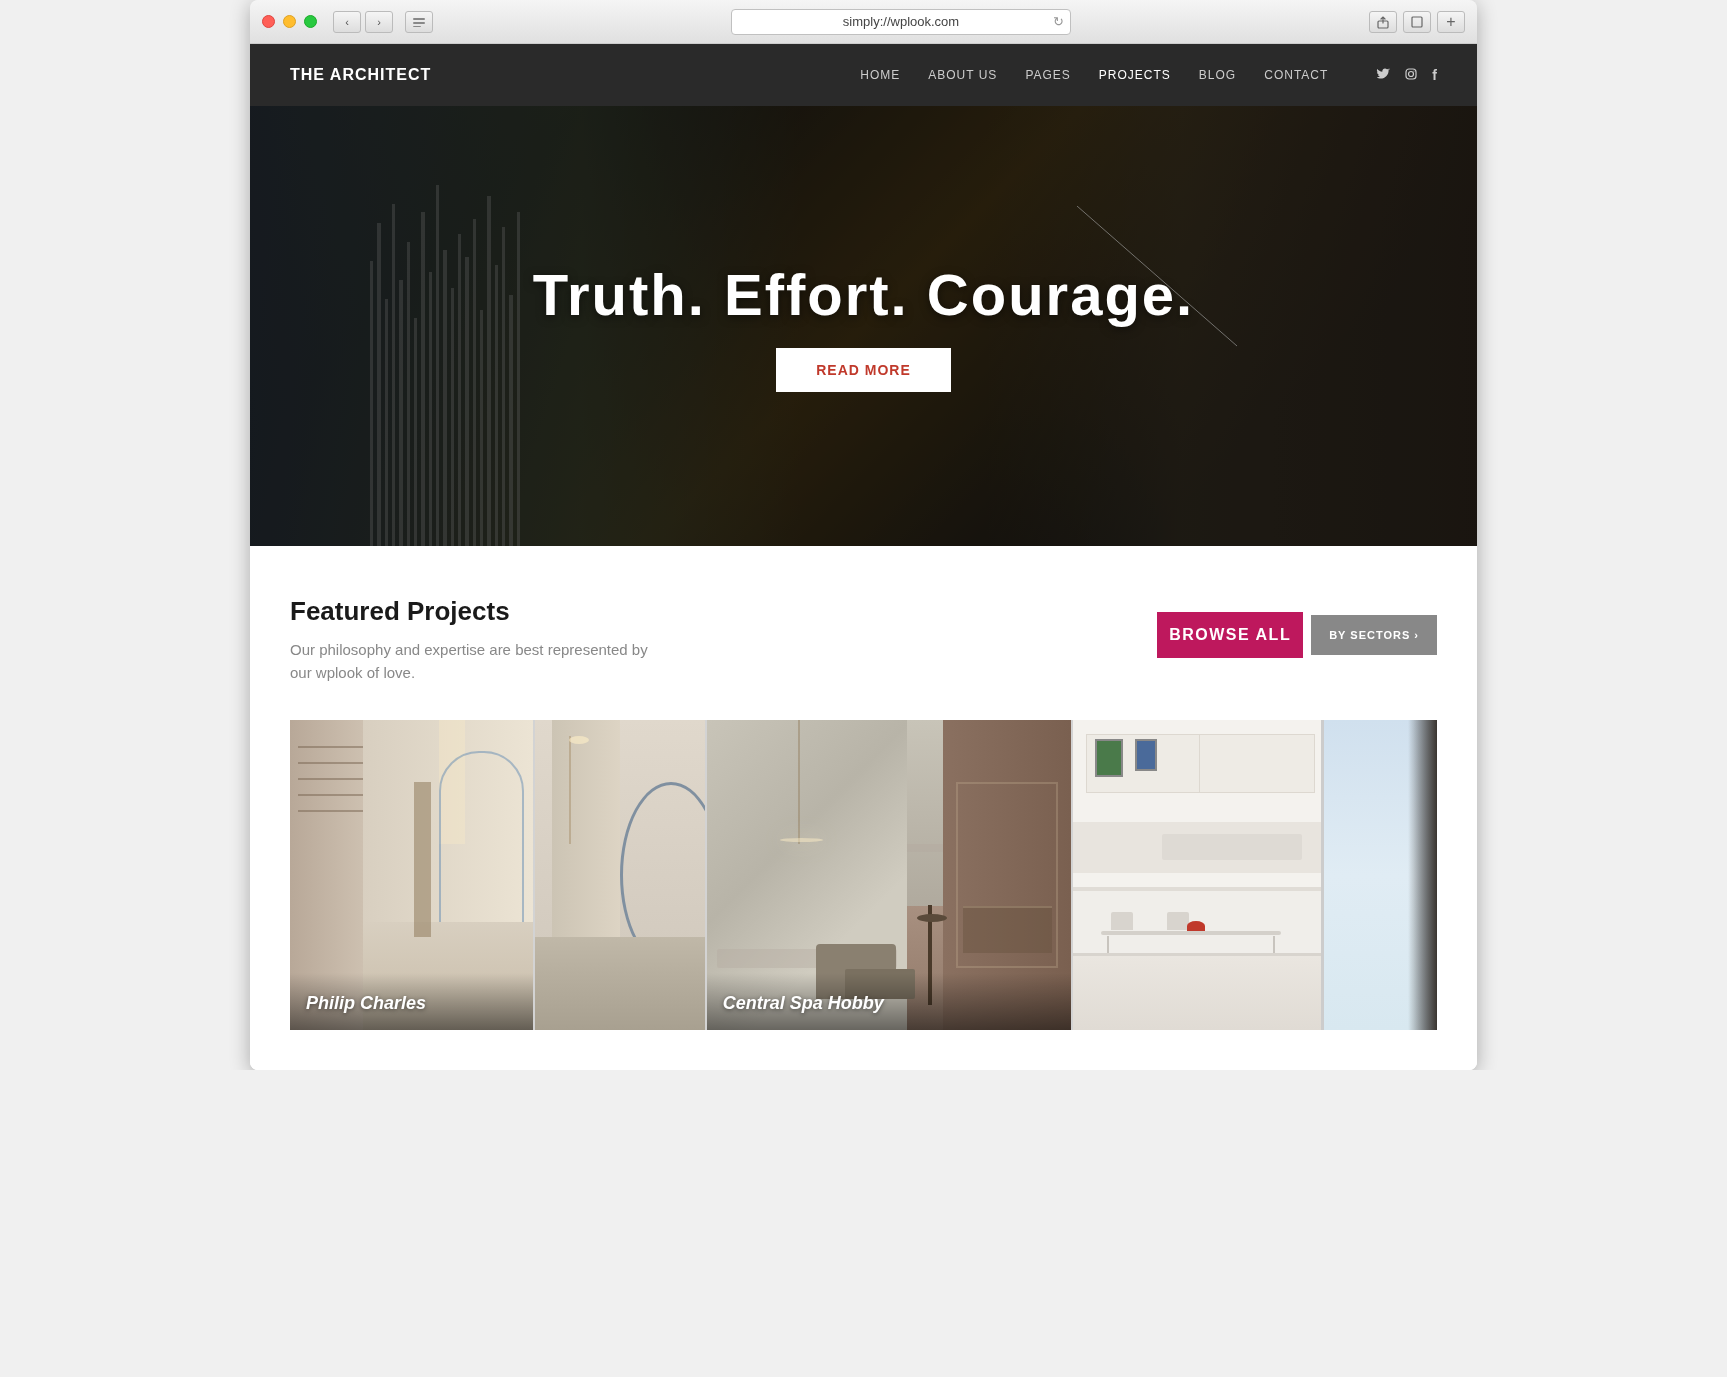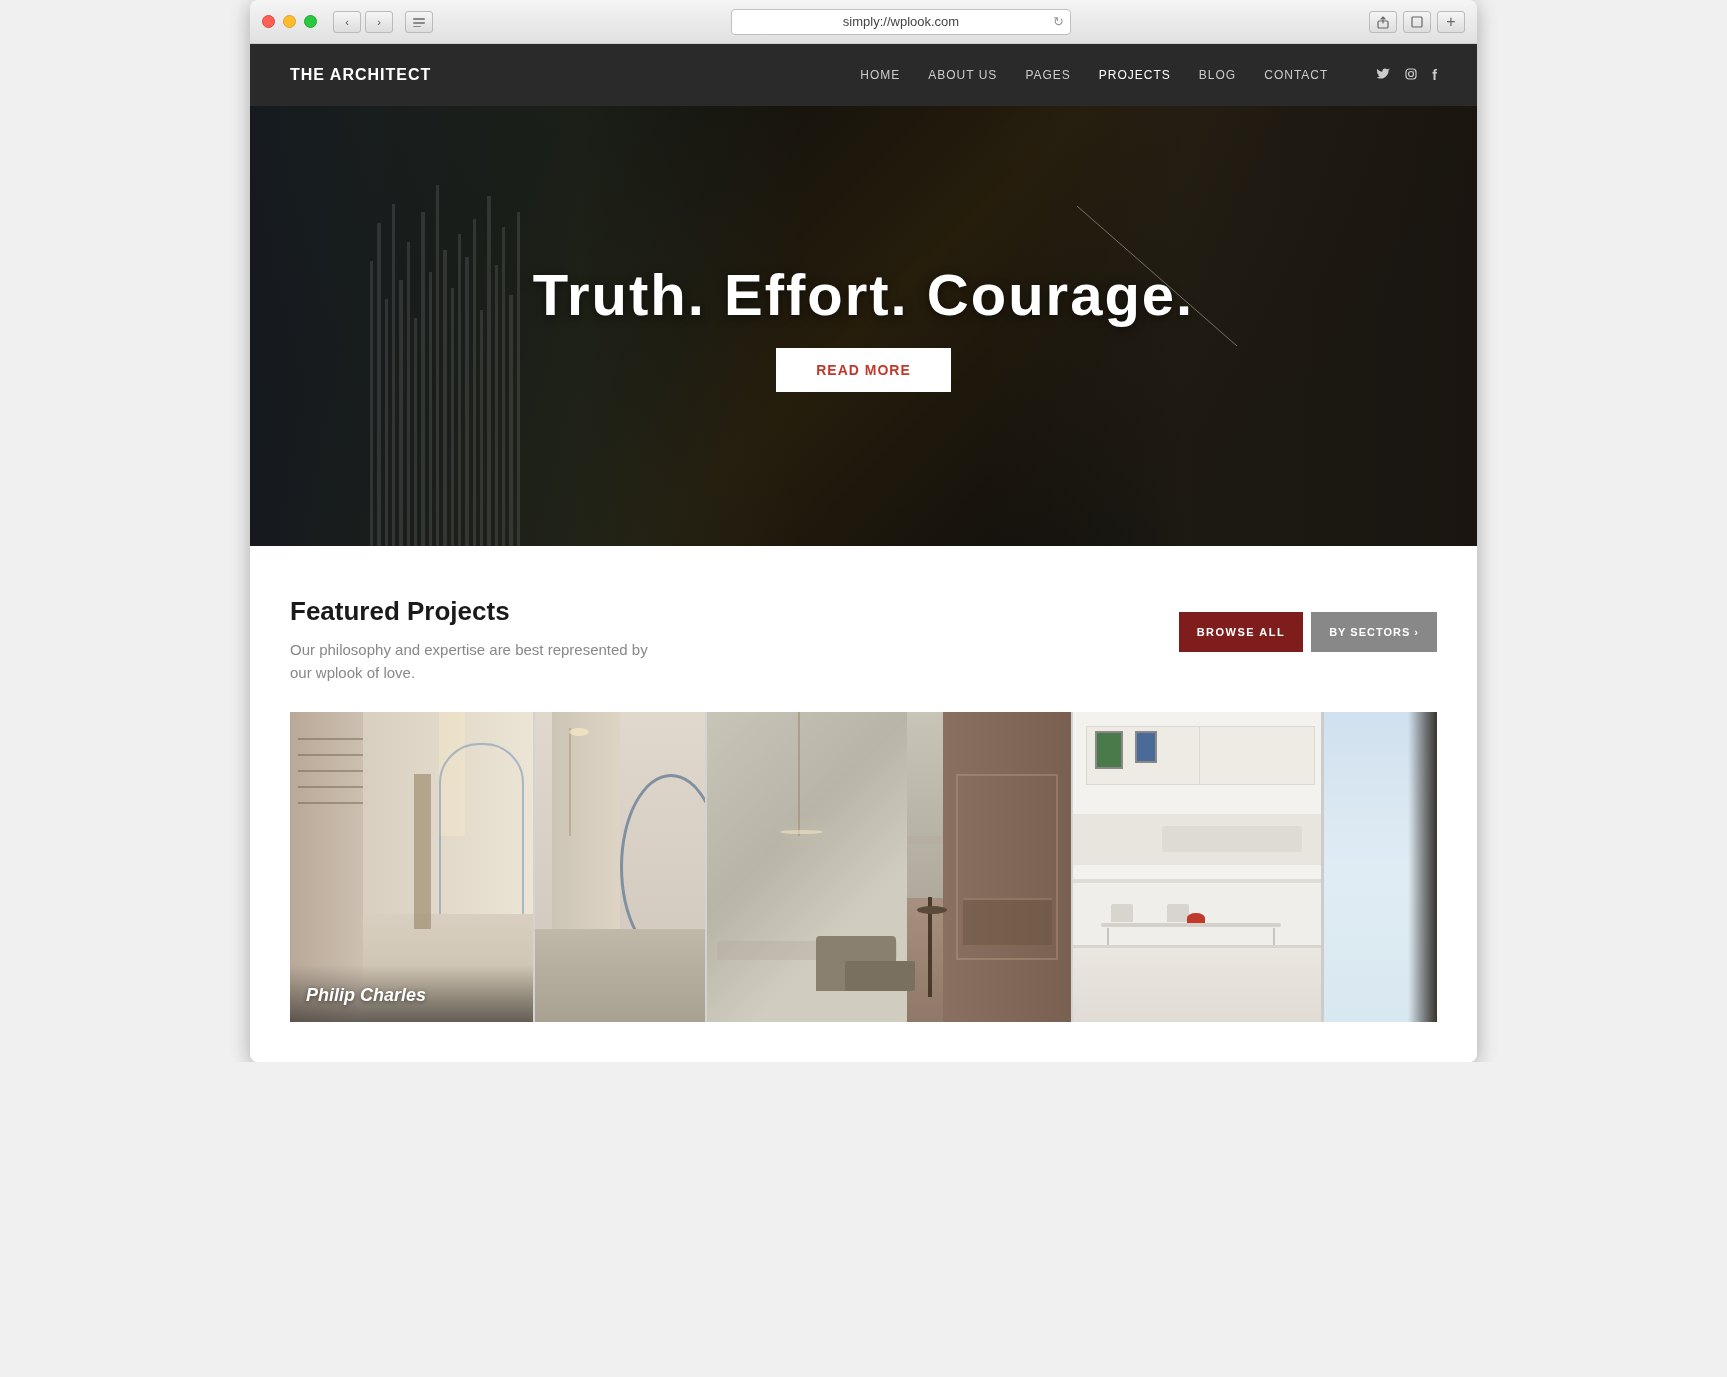--- a/index.html
+++ b/index.html
@@ -260,21 +260,21 @@
 
     
     .featured-section {
       background: white;
       padding: 50px 40px 40px;
     }
     .featured-header {
       display: flex;
       align-items: flex-start;
       justify-content: space-between;
-      margin-bottom: 28px;
+      margin-bottom: 36px;
     }
     .featured-text {
       max-width: 380px;
     }
     .featured-title {
       font-size: 26px;
       font-weight: 700;
       color: #1a1a1a;
       margin-bottom: 12px;
     }
@@ -283,24 +283,24 @@
       color: #888;
       line-height: 1.5;
     }
     .featured-actions {
       display: flex;
       gap: 8px;
       align-items: center;
       margin-top: 16px;
     }
     .btn-browse-all {
-      background: #7f1d1d;
+      background: #be185d;
       color: white;
-      padding: 14px 18px;
-      font-size: 11px;
+      padding: 14px 12px;
+      font-size: 16px;
       font-weight: 700;
       letter-spacing: 1.5px;
       text-transform: uppercase;
       cursor: pointer;
       border: none;
     }
     .btn-by-sectors {
       background: #888;
       color: white;
       padding: 14px 18px;
@@ -572,20 +572,23 @@
 
             <div style="position:absolute; bottom:10%; left:30%; width:80px; height:55px; background: #8a8070; border-radius:4px 4px 0 0;"></div>
             <div style="position:absolute; bottom:10%; left:38%; width:70px; height:30px; background: #7a7060; border-radius:2px;"></div>
 
             <div style="position:absolute; bottom:8%; right:38%; width:4px; height:100px; background: #4a3a2a;"></div>
             <div style="position:absolute; bottom:108px; right:34%; width:30px; height:8px; background: #5a4a3a; border-radius:50%;"></div>
 
             <div style="position:absolute; top:0; left:25%; width:2px; height:40%; background: rgba(150,130,100,0.5);"></div>
             <div style="position:absolute; top:38%; left:20%; width:12%; height:4px; background: rgba(255,240,200,0.5); border-radius:50%; box-shadow: 0 0 20px rgba(255,240,200,0.4);"></div>
           </div>
+          <div class="project-overlay">
+            <span class="project-name">Central Spa Hobby</span>
+          </div>
         </div>
 
         <div class="project-split"></div>
 
         <div class="project-item project-item-wide">
           <div style="height:100%; position:relative; overflow:hidden; background: #f0eeea;">
 
             <div style="position:absolute; top:0; left:0; right:30%; height:55%; background: #f4f2ee;">
               <div style="position:absolute; bottom:0; left:0; right:0; height:4px; background: #e0dcd6;"></div>
 

